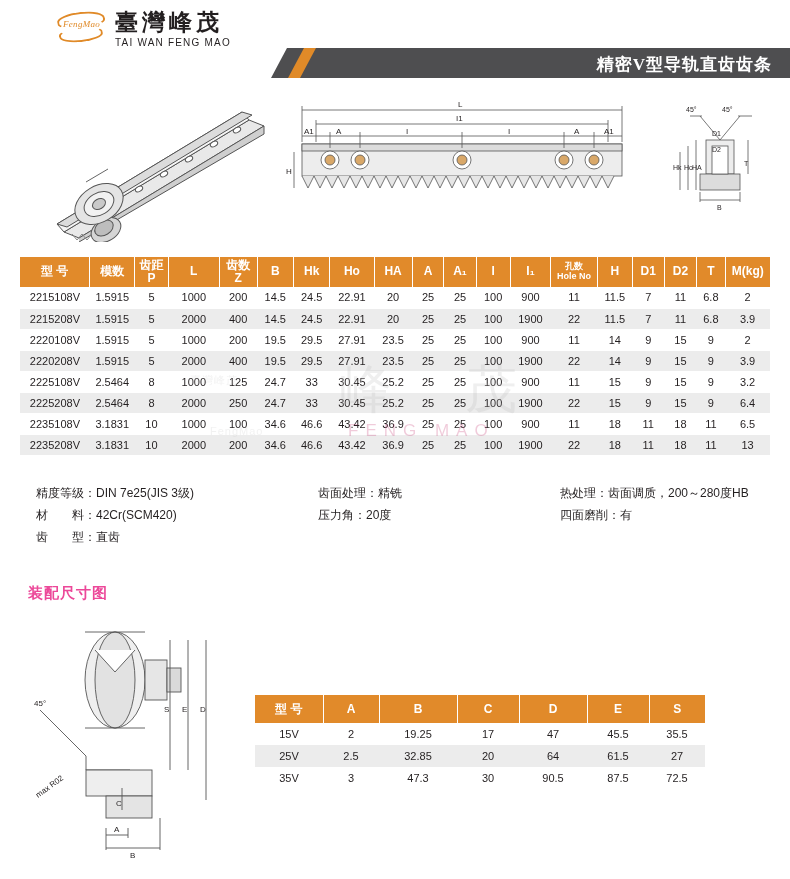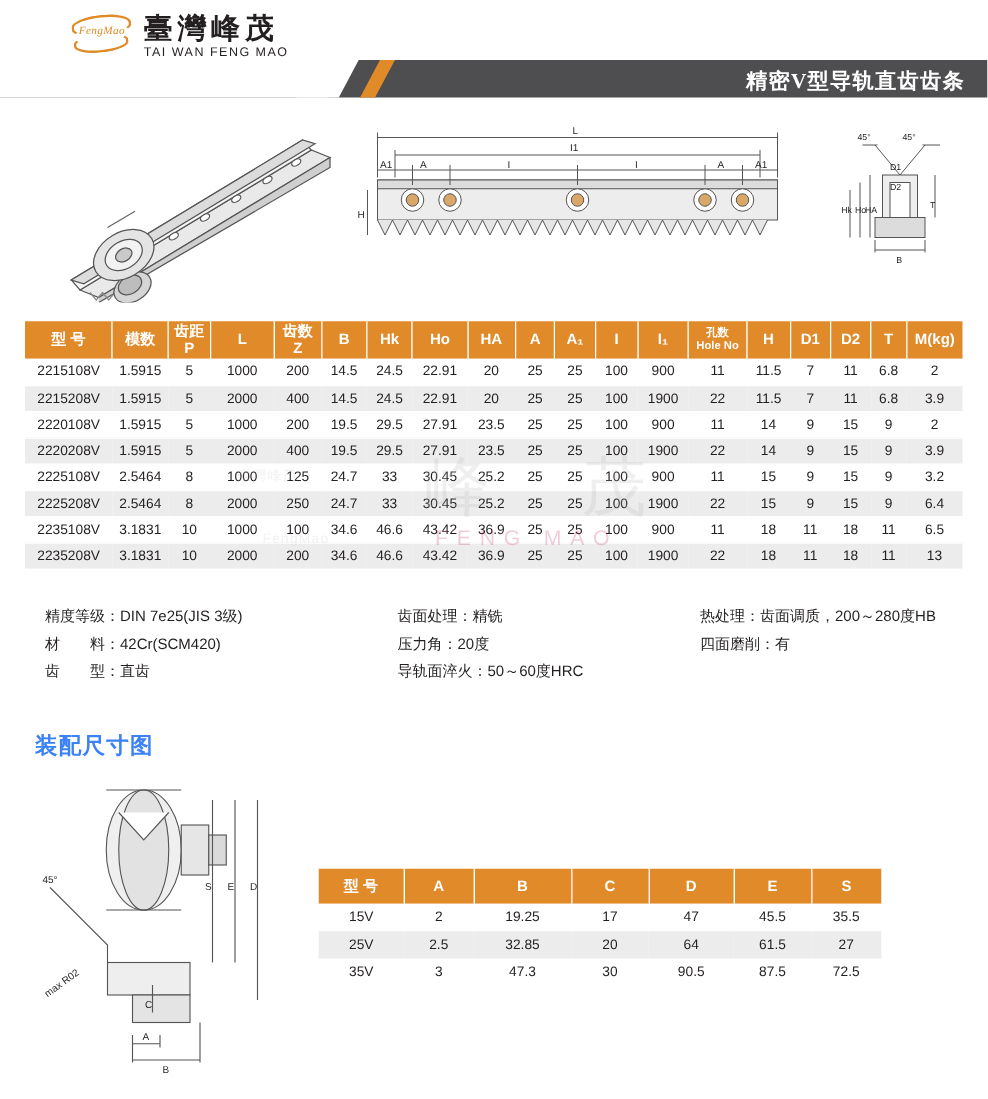--- a/index.html
+++ b/index.html
@@ -186,22 +186,22 @@
   .spec-c1 { left: 36px; top: 0; }
   .spec-c2 { left: 318px; top: 0; }
   .spec-c3 { left: 560px; top: 0; }
   .spec-row { white-space: nowrap; }
   .spec-label { display: inline-block; }
 
   .section-title {
     position: absolute;
     left: 28px;
     top: 584px;
-    color: #3b82f6;
-    font-size: 18px;
+    color: #ec4899;
+    font-size: 15px;
     font-weight: bold;
     font-family: "Liberation Serif", serif;
     letter-spacing: 1px;
   }
 
   
   .watermark {
     position: absolute;
     left: 180px; top: 355px;
     width: 430px;
@@ -591,23 +591,20 @@
       <span class="spec-label">齿　　型：</span><span>直齿</span>
     </div>
   </div>
   <div class="spec-col spec-c2">
     <div class="spec-row">
       <span class="spec-label">齿面处理：</span><span>精铣</span>
     </div>
     <div class="spec-row">
       <span class="spec-label">压力角：</span><span>20度</span>
     </div>
-    <div class="spec-row">
-      <span class="spec-label">导轨面淬火：</span><span>50～60度HRC</span>
-    </div>
   </div>
   <div class="spec-col spec-c3">
     <div class="spec-row">
       <span class="spec-label">热处理：</span><span>齿面调质，200～280度HB</span>
     </div>
     <div class="spec-row">
       <span class="spec-label">四面磨削：</span><span>有</span>
     </div>
   </div>
 </div>

